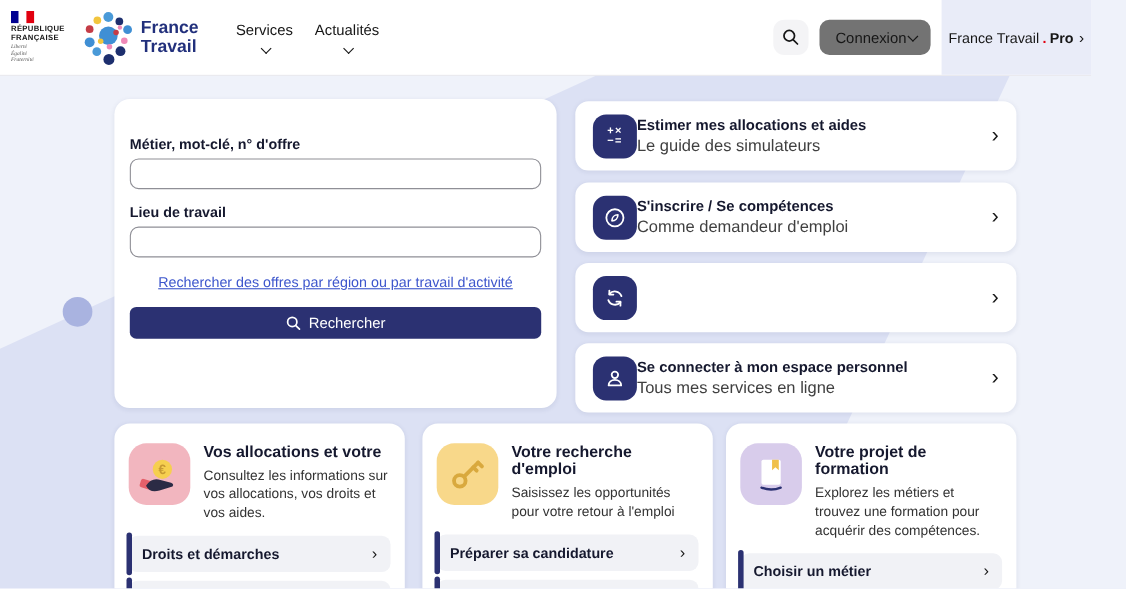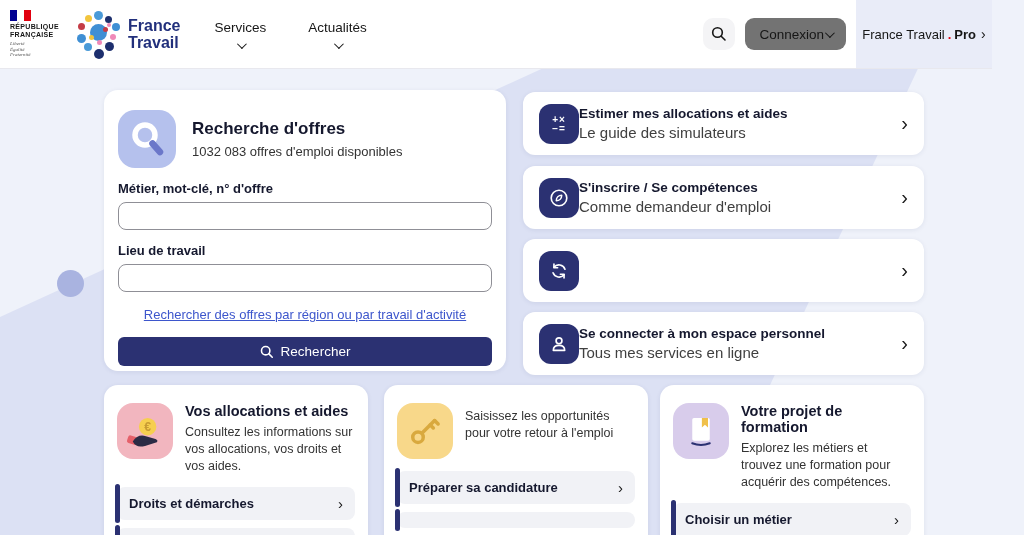--- a/index.html
+++ b/index.html
@@ -20,21 +20,21 @@
   .gov-flag { display:flex; width:21px; height:11px; margin-bottom:2px; }
   .gov-flag span { flex:1; }
   .gov-name { font-size:7px; font-weight:bold; letter-spacing:.3px; line-height:8px; color:#161616; }
   .gov-motto { font-size:5px; font-style:italic; color:#555; line-height:5.5px; margin-top:2px; font-family:"Liberation Serif", serif; }
   .ft-logo { display:flex; align-items:center; margin-left:10px; }
   .ft-dots { position:relative; width:44px; height:50px; }
   .ft-dots i { position:absolute; border-radius:50%; display:block; }
   .ft-wordmark { margin-left:8px; font-size:16px; line-height:17px; font-weight:bold; color:#22307c; }
   .nav-item { display:flex; align-items:center; gap:7px; font-size:13.5px; color:#161616; cursor:pointer;flex-direction:column; }
   .nav-item.first { margin-left:34px; }
-  .nav-item + .nav-item { margin-left:42px;justify-content:space-between; }
+  .nav-item + .nav-item { margin-left:20px;justify-content:space-between; }
   .caret { width:7px; height:7px; border-right:1.6px solid #161616; border-bottom:1.6px solid #161616;
     transform:rotate(45deg) translateY(-2px); display:inline-block; }
   .hspacer { flex:1; }
   .hsearch-btn { width:32px; height:32px; border-radius:10px; background:#f4f4f6; border:none;
     display:flex; align-items:center; justify-content:center; cursor:pointer; }
   .connexion-btn { height:32px; margin-left:10px; padding:0 14px; border-radius:9px; background:#737373;
     border:none; display:flex; align-items:center; gap:1px; font-size:13.5px; color:#161616;
     font-family:inherit; cursor:pointer; }
   .pro-panel { width:136px; height:100%; margin-left:10px; background:#e9ecf8;
     display:flex; align-items:center; justify-content:center; gap:3px; font-size:13px; color:#161616; cursor:pointer; }
@@ -163,32 +163,20 @@
 
     <div class="pro-panel">
       <span>France Travail</span>
       <span class="pro-sep">.</span>
       <span class="pro-bold">Pro</span>
       <span class="pro-chev">›</span>
     </div>
   </div>
 
   <div class="card search-card">
-    <div class="sc-head">
-      <div class="sc-icon">
-        <svg width="40" height="40" viewBox="0 0 40 40">
-          <circle cx="18" cy="16" r="10" fill="none" stroke="#ffffff" stroke-width="5.5"></circle>
-          <line x1="25.5" y1="24.5" x2="33" y2="33" stroke="#6b77c9" stroke-width="6.5" stroke-linecap="round"></line>
-        </svg>
-      </div>
-      <div class="sc-head-text">
-        <div class="sc-title">Recherche d'offres</div>
-        <div class="sc-sub">1032 083 offres d'emploi disponibles</div>
-      </div>
-    </div>
     <div class="field-label">Métier, mot-clé, n° d'offre</div>
     <input class="field-input" type="text" value="" style="">
     <div class="field-label">Lieu de travail</div>
     <input class="field-input" type="text" value="" style="">
     <a class="sc-link">Rechercher des offres par région ou par travail d'activité</a>
     <button class="sc-btn">
       <svg width="14" height="14" viewBox="0 0 16 16">
         <circle cx="6.5" cy="6.5" r="4.8" fill="none" stroke="#ffffff" stroke-width="1.8"></circle>
         <line x1="10.2" y1="10.2" x2="14" y2="14" stroke="#ffffff" stroke-width="1.8" stroke-linecap="round"></line>
       </svg>
@@ -254,21 +242,21 @@
     <div class="sec-head">
       <div class="sec-icon" style="background:#f2b6bf">
         <svg width="42" height="42" viewBox="0 0 48 48">
           <rect x="4" y="30" width="12" height="9" rx="2.5" fill="#e5606a" transform="rotate(18 10 34)"></rect>
           <path d="M10 36 Q16 27 25 30 L36 33 Q39.5 34.5 37.5 36.8 L24 41 Q14 44 10 36 Z" fill="#2b2b45"></path>
           <circle cx="27" cy="19" r="10" fill="#f6cf4f"></circle>
           <text x="27" y="24" text-anchor="middle" font-size="14" font-weight="bold" fill="#c79a33">€</text>
         </svg>
       </div>
       <div class="sec-text">
-        <div class="sec-title">Vos allocations et aides</div>
+        <div class="sec-title">Vos allocations et votre</div>
         <div class="sec-desc">Consultez les informations sur vos allocations, vos droits et vos aides.</div>
       </div>
     </div>
     <div class="sec-rows">
       <div class="sec-row">
         <span class="row-label">Droits et démarches</span>
         <span class="row-chev">›</span>
       </div>
       <div class="sec-row">
         
@@ -281,20 +269,21 @@
     <div class="sec-head">
       <div class="sec-icon" style="background:#f8d88a">
         <svg width="42" height="42" viewBox="0 0 48 48" fill="none">
           <circle cx="16" cy="31" r="6" stroke="#d9a93e" stroke-width="4"></circle>
           <line x1="21" y1="26" x2="35" y2="12" stroke="#d9a93e" stroke-width="4" stroke-linecap="round"></line>
           <line x1="35" y1="12" x2="39" y2="16" stroke="#d9a93e" stroke-width="4" stroke-linecap="round"></line>
           <line x1="30" y1="17" x2="33.5" y2="20.5" stroke="#d9a93e" stroke-width="4" stroke-linecap="round"></line>
         </svg>
       </div>
       <div class="sec-text">
+        <div class="sec-title">Votre recherche d'emploi</div>
         <div class="sec-desc">Saisissez les opportunités pour votre retour à l'emploi</div>
       </div>
     </div>
     <div class="sec-rows">
       <div class="sec-row">
         <span class="row-label">Préparer sa candidature</span>
         <span class="row-chev">›</span>
       </div>
       <div class="sec-row">
         

